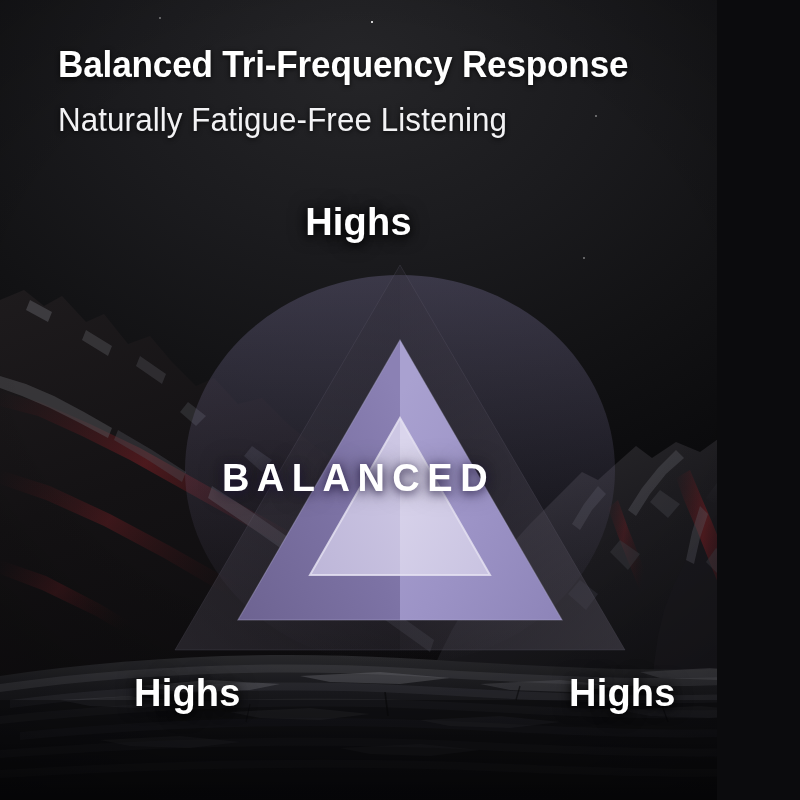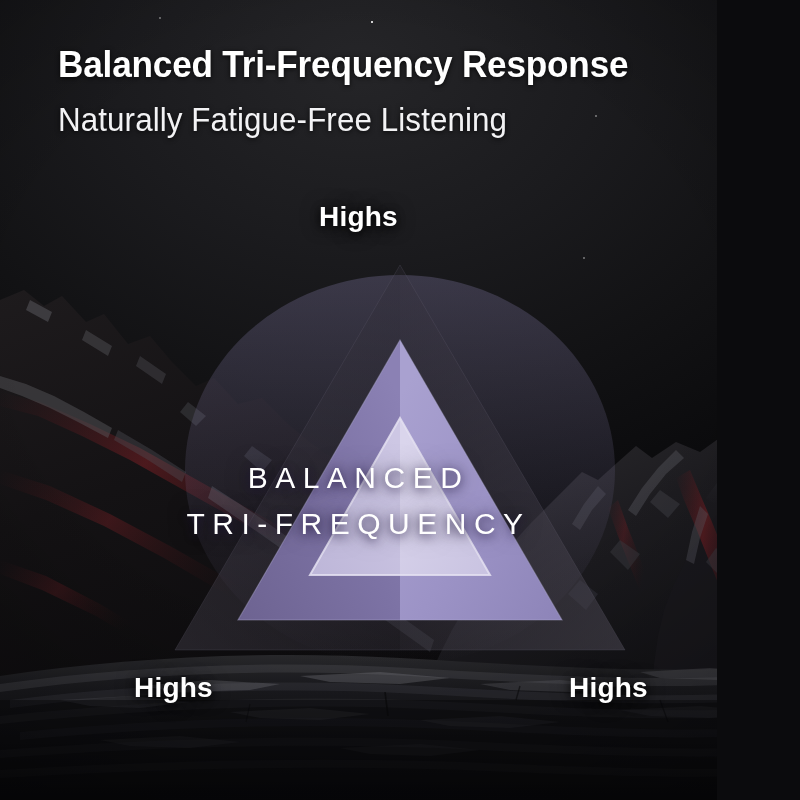--- a/index.html
+++ b/index.html
@@ -85,33 +85,33 @@
   .subhead {
     position:absolute; left:58px; top:101px;
     font-size:33px; font-weight:300; color:#f2f2f4;
     letter-spacing:.1px; white-space:nowrap;
     transform:scaleX(.95); transform-origin:left center;
     text-shadow:0 1px 6px rgba(0,0,0,.8);
   }
 
   .node-label {
     position:absolute; font-weight:bold; color:#ffffff;
-    font-size:28px; letter-spacing:.2px; white-space:nowrap;
+    font-size:38px; letter-spacing:.2px; white-space:nowrap;
     text-shadow:0 2px 8px rgba(0,0,0,.9), 0 0 18px rgba(0,0,0,.7);
   }
   .node-highs { left:0; right:0; top:201px; text-align:center; }
   .node-mids  { left:134px; top:672px; }
   .node-bass  { left:569px; top:672px; }
 
   .center-text {
     position:absolute; left:0; right:0; top:455px;
     text-align:center; pointer-events:none;
   }
   .center-text div {
-    color:#ffffff; font-weight:normal; font-size:30px;
+    color:#ffffff; font-weight:bold; font-size:38px;
     letter-spacing:7.5px; line-height:46px;
     text-shadow:0 2px 10px rgba(30,20,60,.85), 0 0 22px rgba(0,0,0,.55);
   }
 </style>
 </head>
 <body>
 
 <div id="stage">
 
   <div class="sky"></div>
@@ -302,16 +302,15 @@
 
   <div class="headline">Balanced Tri-Frequency Response</div>
   <div class="subhead">Naturally Fatigue-Free Listening</div>
 
   <div class="node-label node-highs">Highs</div>
   <div class="node-label node-mids">Highs</div>
   <div class="node-label node-bass">Highs</div>
 
   <div class="center-text">
     <div>BALANCED</div>
-    <div>TRI-FREQUENCY</div>
   </div>
 
 </div>
 
 </body></html>

